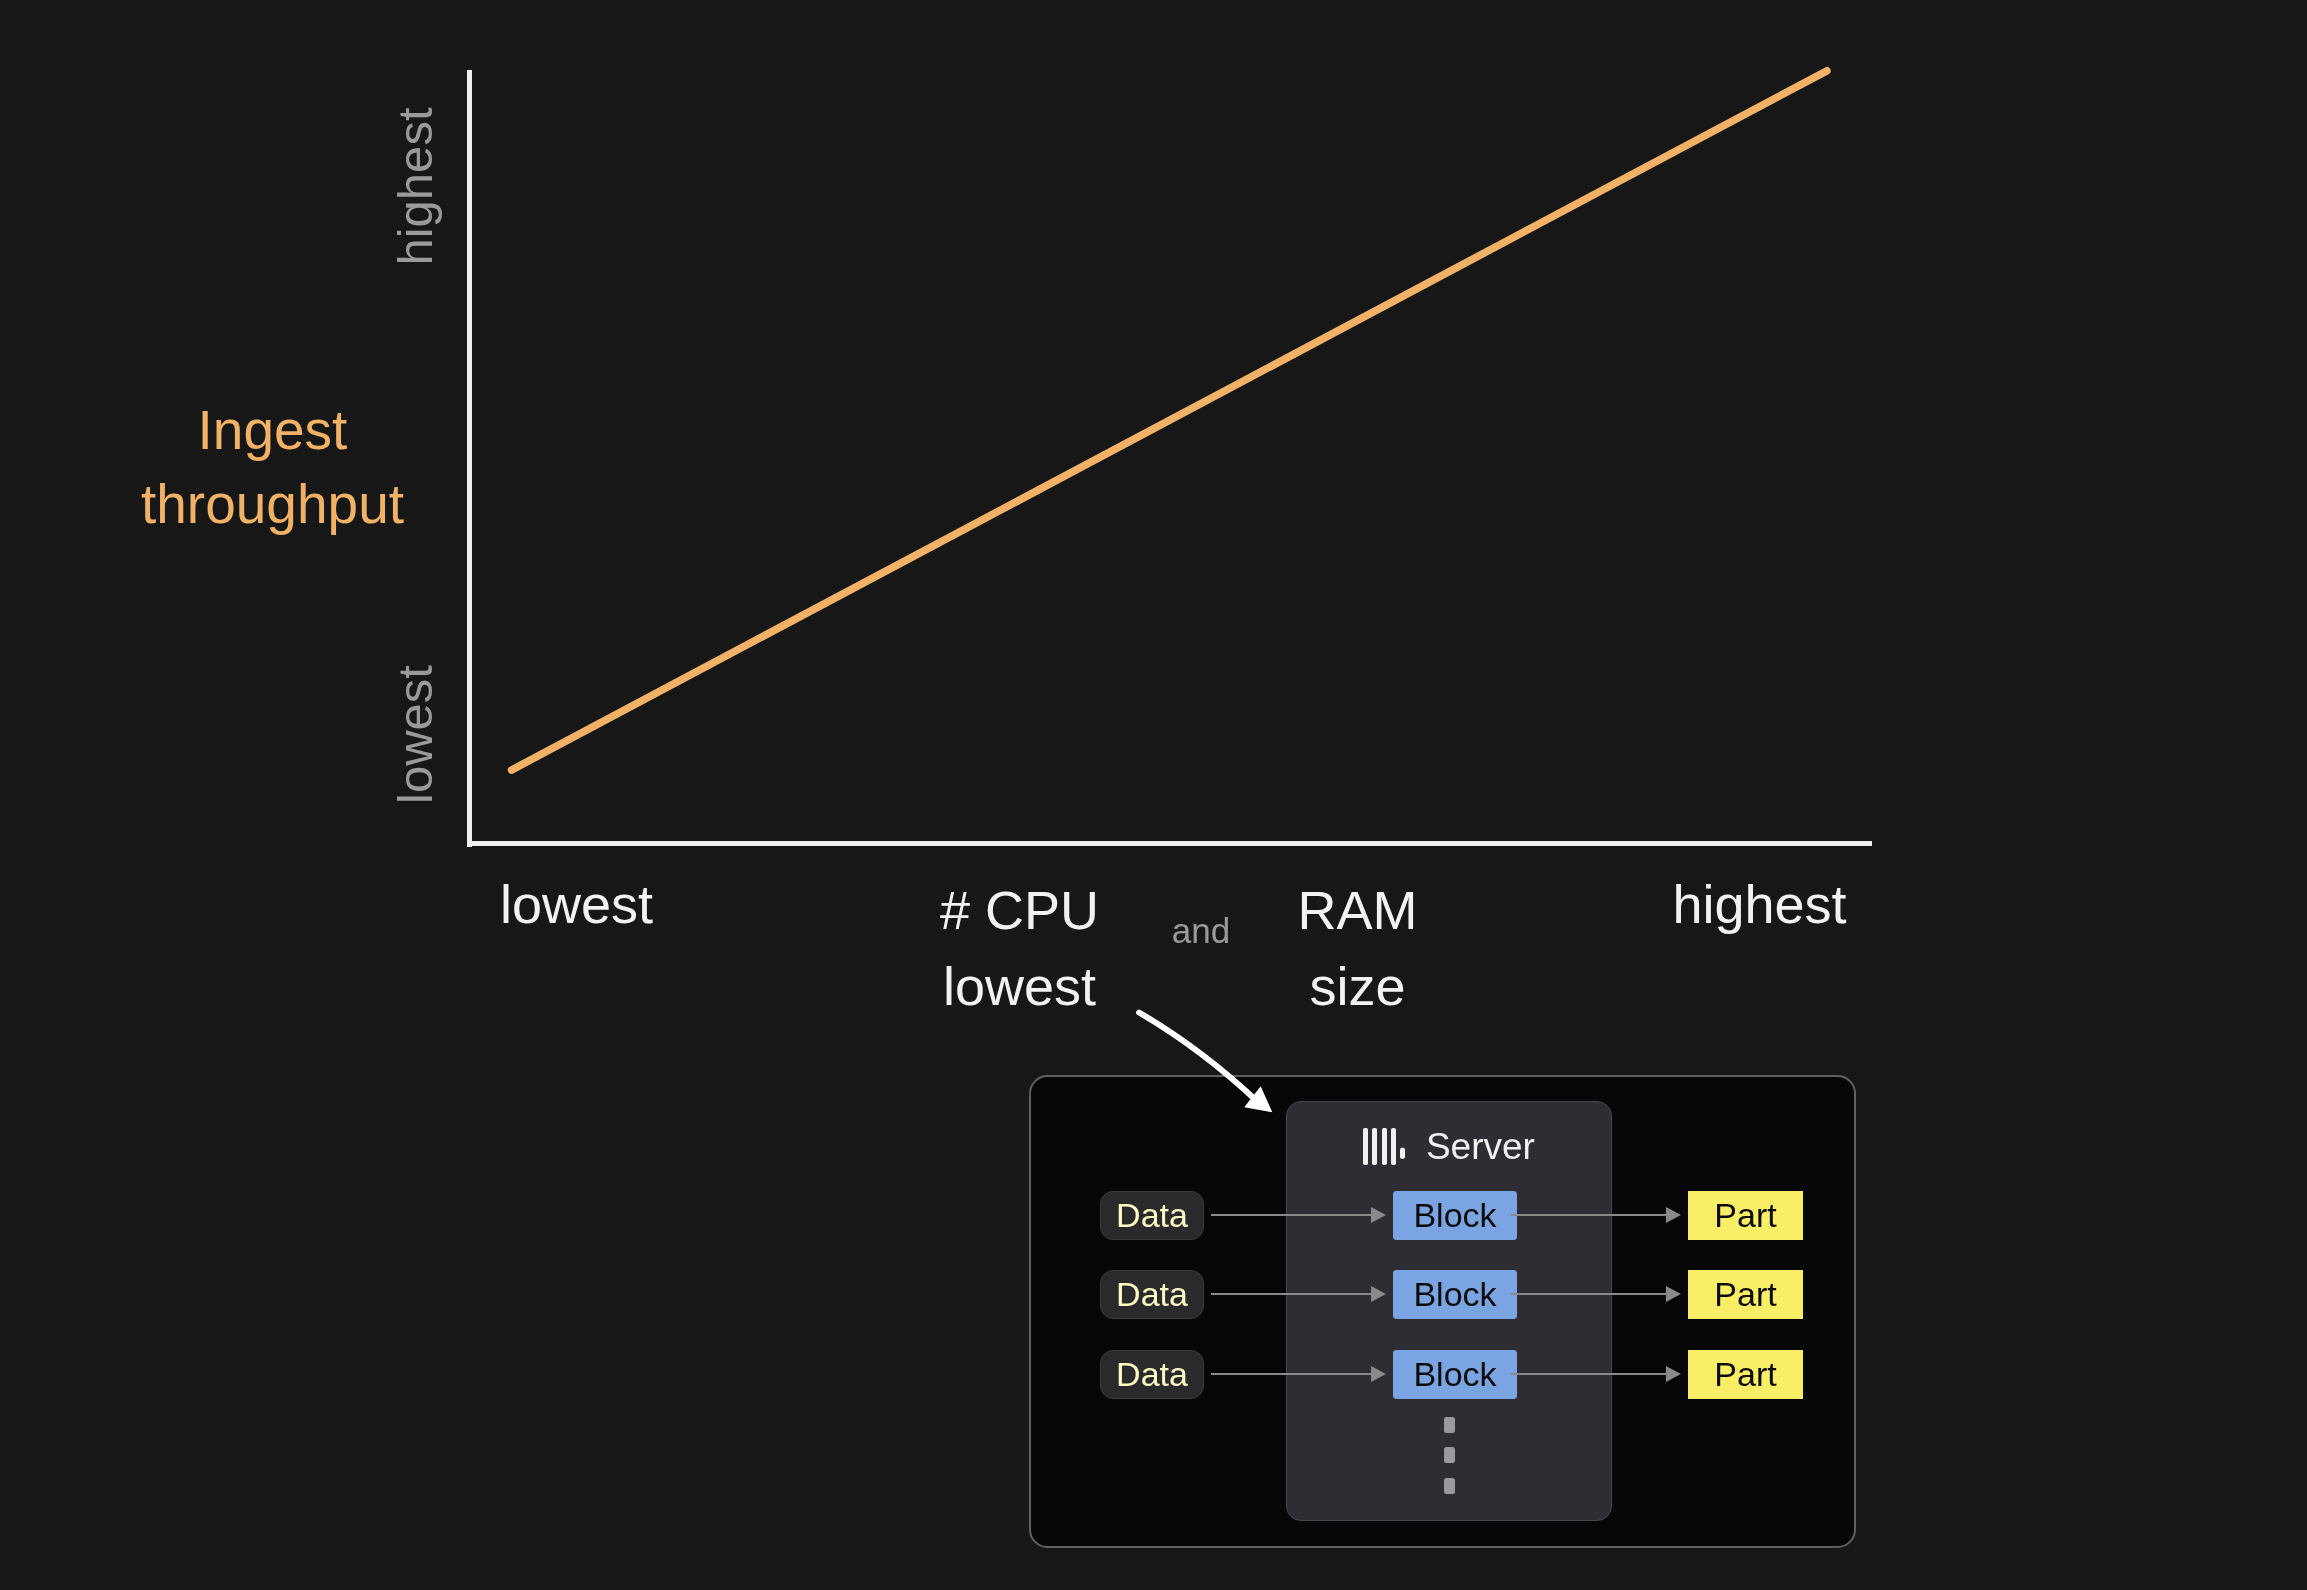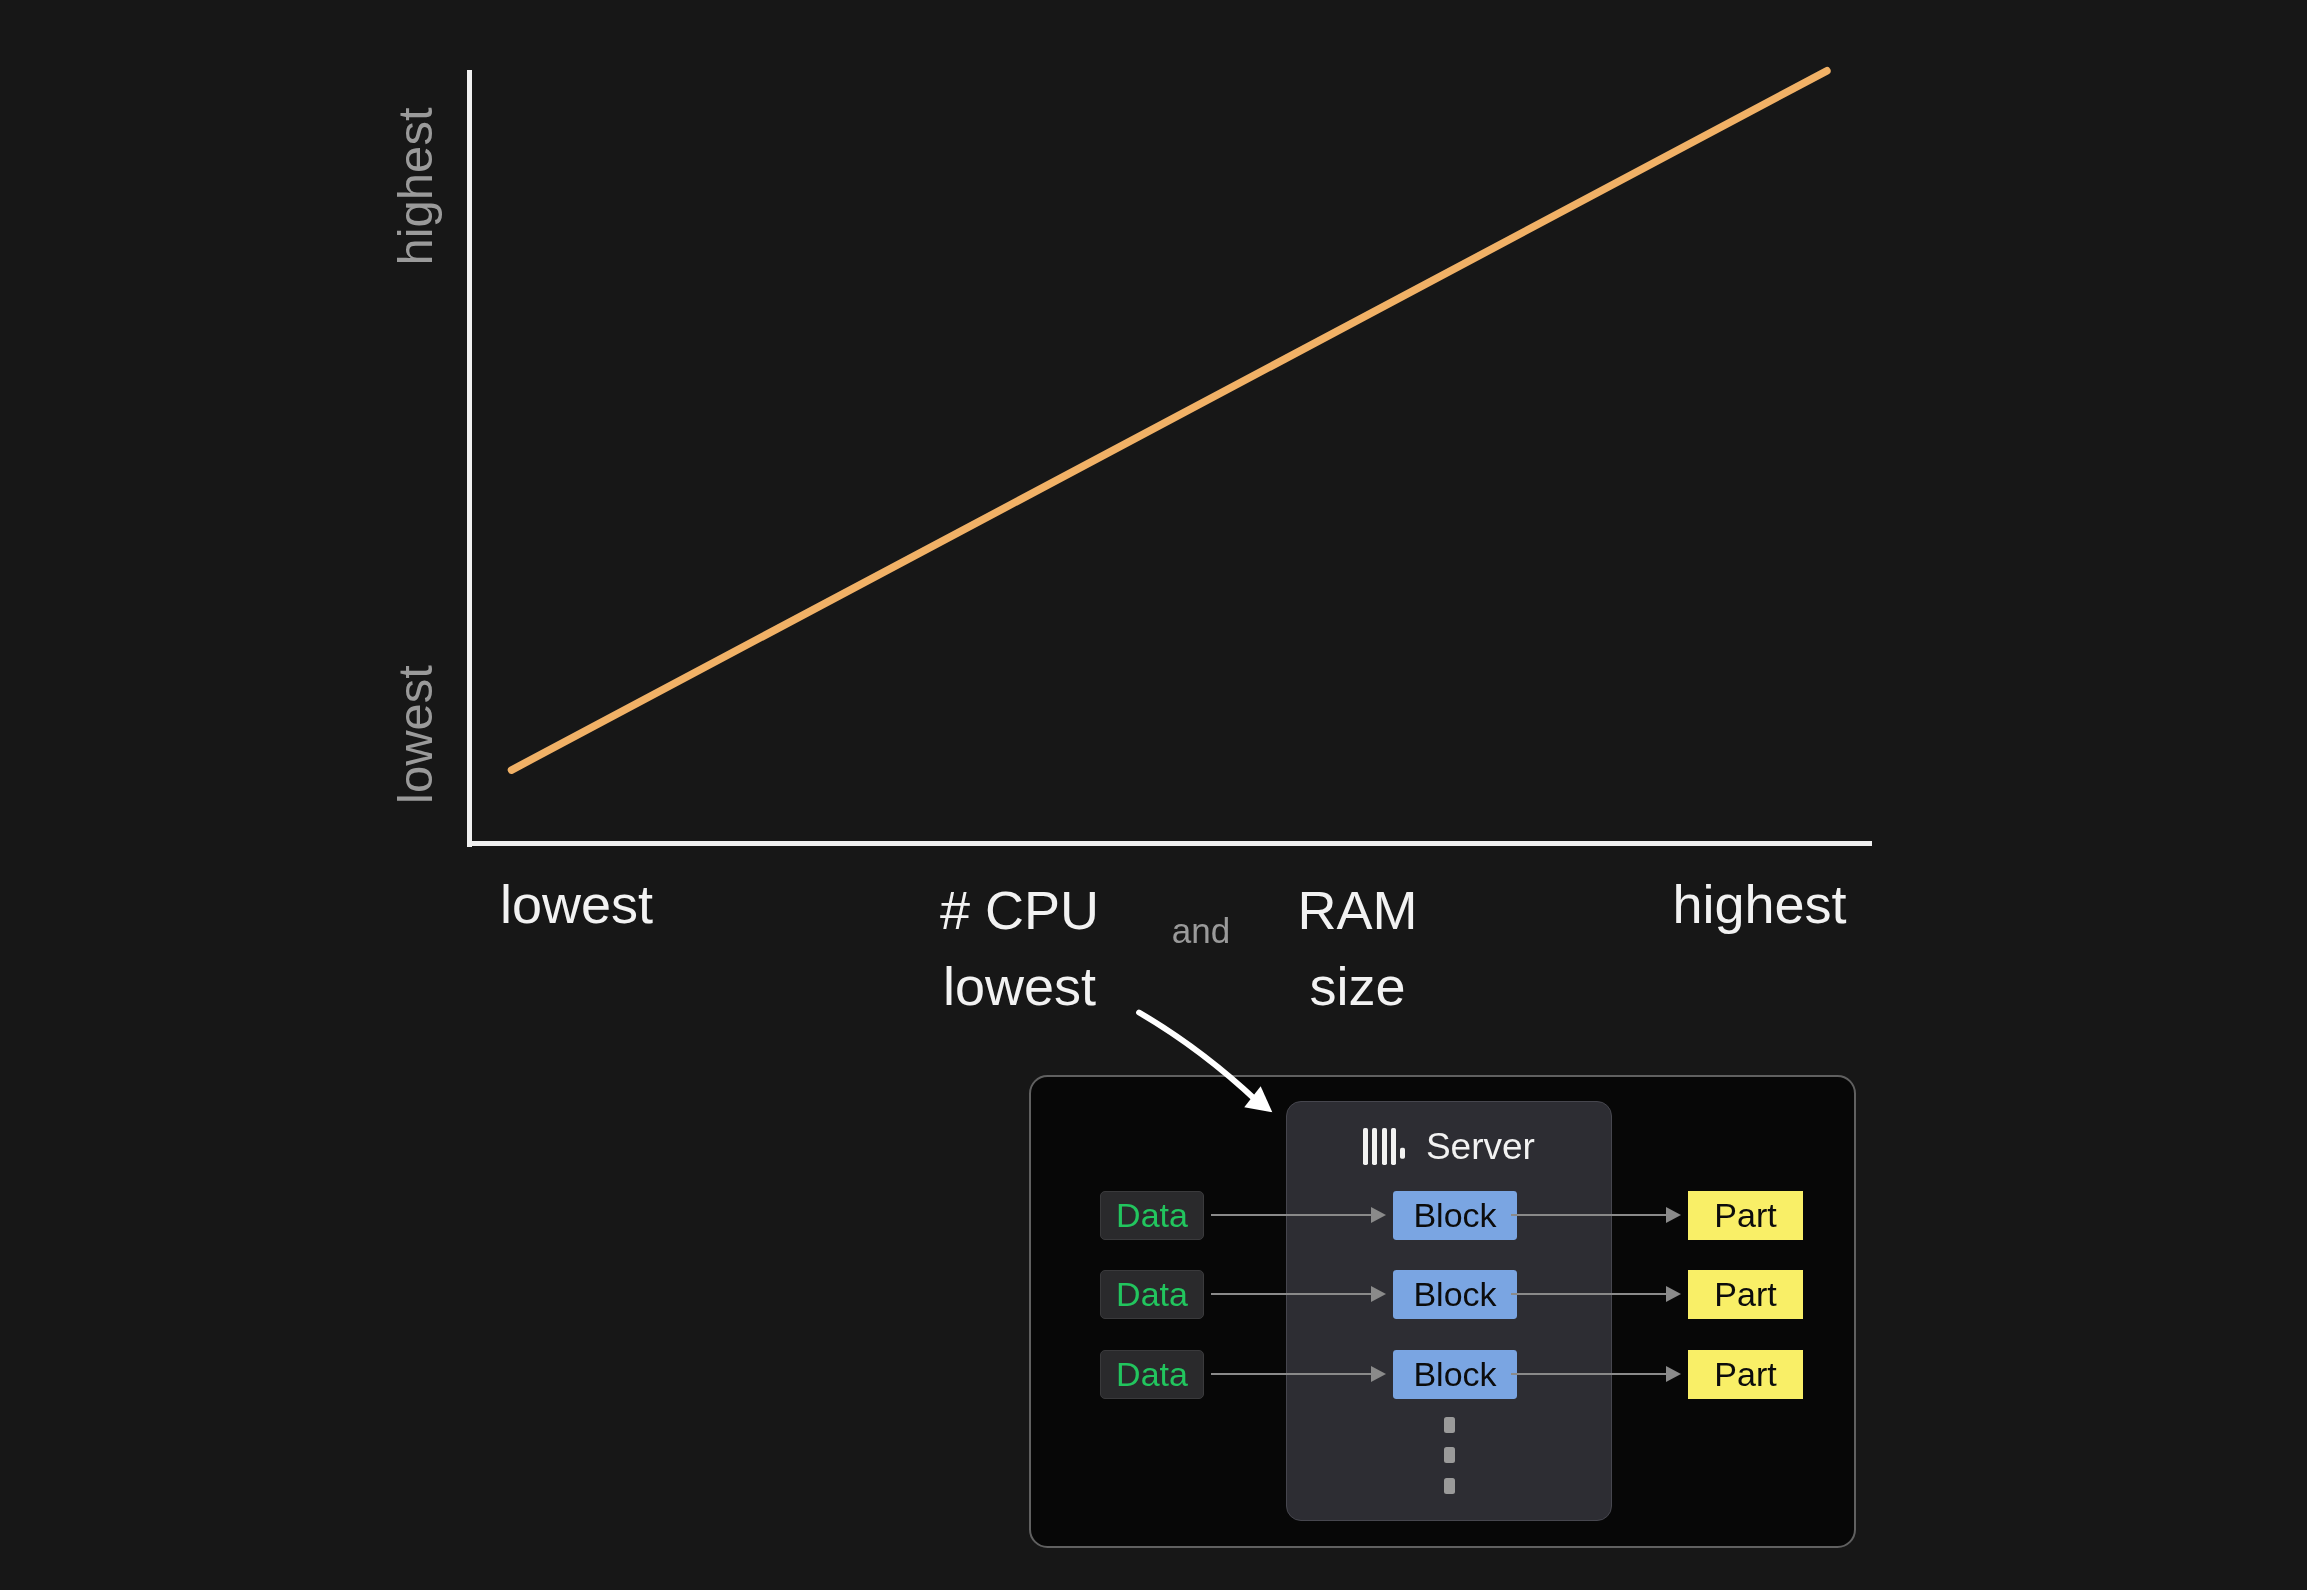--- a/index.html
+++ b/index.html
@@ -56,21 +56,21 @@
     color: #f2f2f2; font-size: 37px;
   }
   .bars-icon { display: flex; align-items: center; gap: 4.2px; height: 39px; }
   .bars-icon .bar { width: 5px; height: 37px; background: #f2f2f2; border-radius: 1.7px; }
   .bars-icon .dot { width: 5px; height: 11px; background: #f2f2f2; border-radius: 1.7px; transform: translateY(6.7px); }
 
   .flow-box {
     display: flex; align-items: center; justify-content: center;
     font-size: 34px; height: 49px; z-index: 6;
   }
-  .data-box  { left: 1100px; width: 104px; background: #2a2a2c; color: #22c55e; border-radius: 5px; border: 0.8px solid #3a3a3c; }
+  .data-box  { left: 1100px; width: 104px; background: #2a2a2c; color: #fef9c3; border-radius: 13px; border: 0.8px solid #3a3a3c; }
   .block-box { left: 1393px; width: 124px; background: #7aa5e2; color: #0c0c0c; border-radius: 3.4px; }
   .part-box  { left: 1688px; width: 115px; background: #f9ef67; color: #0c0c0c; border-radius: 0; }
   .row1 { top: 1191px; } .row2 { top: 1270px; } .row3 { top: 1350px; }
 
   .h-arrow { height: 18.5px; z-index: 7; }
   .h-arrow .shaft { position: absolute; left: 0; right: 13.4px; top: 50%; height: 2.5px; margin-top: -1.3px; background: #8a8a8a; }
   .h-arrow .head {
     position: absolute; right: 0; top: 50%; margin-top: -8.4px;
     width: 0; height: 0;
     border-left: 15px solid #8a8a8a; border-top: 8.4px solid transparent; border-bottom: 8.4px solid transparent;
@@ -87,20 +87,21 @@
 
 <div class="stage">
 
   <div class="abs axis" id="y-axis"></div>
   <div class="abs axis" id="x-axis"></div>
 
   <svg class="abs" id="trend-svg" viewBox="0 0 1700 960">
     <line x1="59" y1="872" x2="1626" y2="39" stroke="#f1b166" stroke-width="9" stroke-linecap="round"></line>
   </svg>
 
+  <div class="abs" id="ylabel">Ingest throughput</div>
   <div class="abs ytick" id="ytick-high">highest</div>
   <div class="abs ytick" id="ytick-low">lowest</div>
 
   <div class="abs xtick" id="xtick-low">lowest</div>
   <div class="abs xtitle" id="xtitle-left"># CPU lowest</div>
   <div class="abs" id="xtitle-and">and</div>
   <div class="abs xtitle" id="xtitle-right">RAM size</div>
   <div class="abs xtick" id="xtick-high">highest</div>
 
   <svg class="abs" id="annotation-arrow" viewBox="0 0 260 210">

